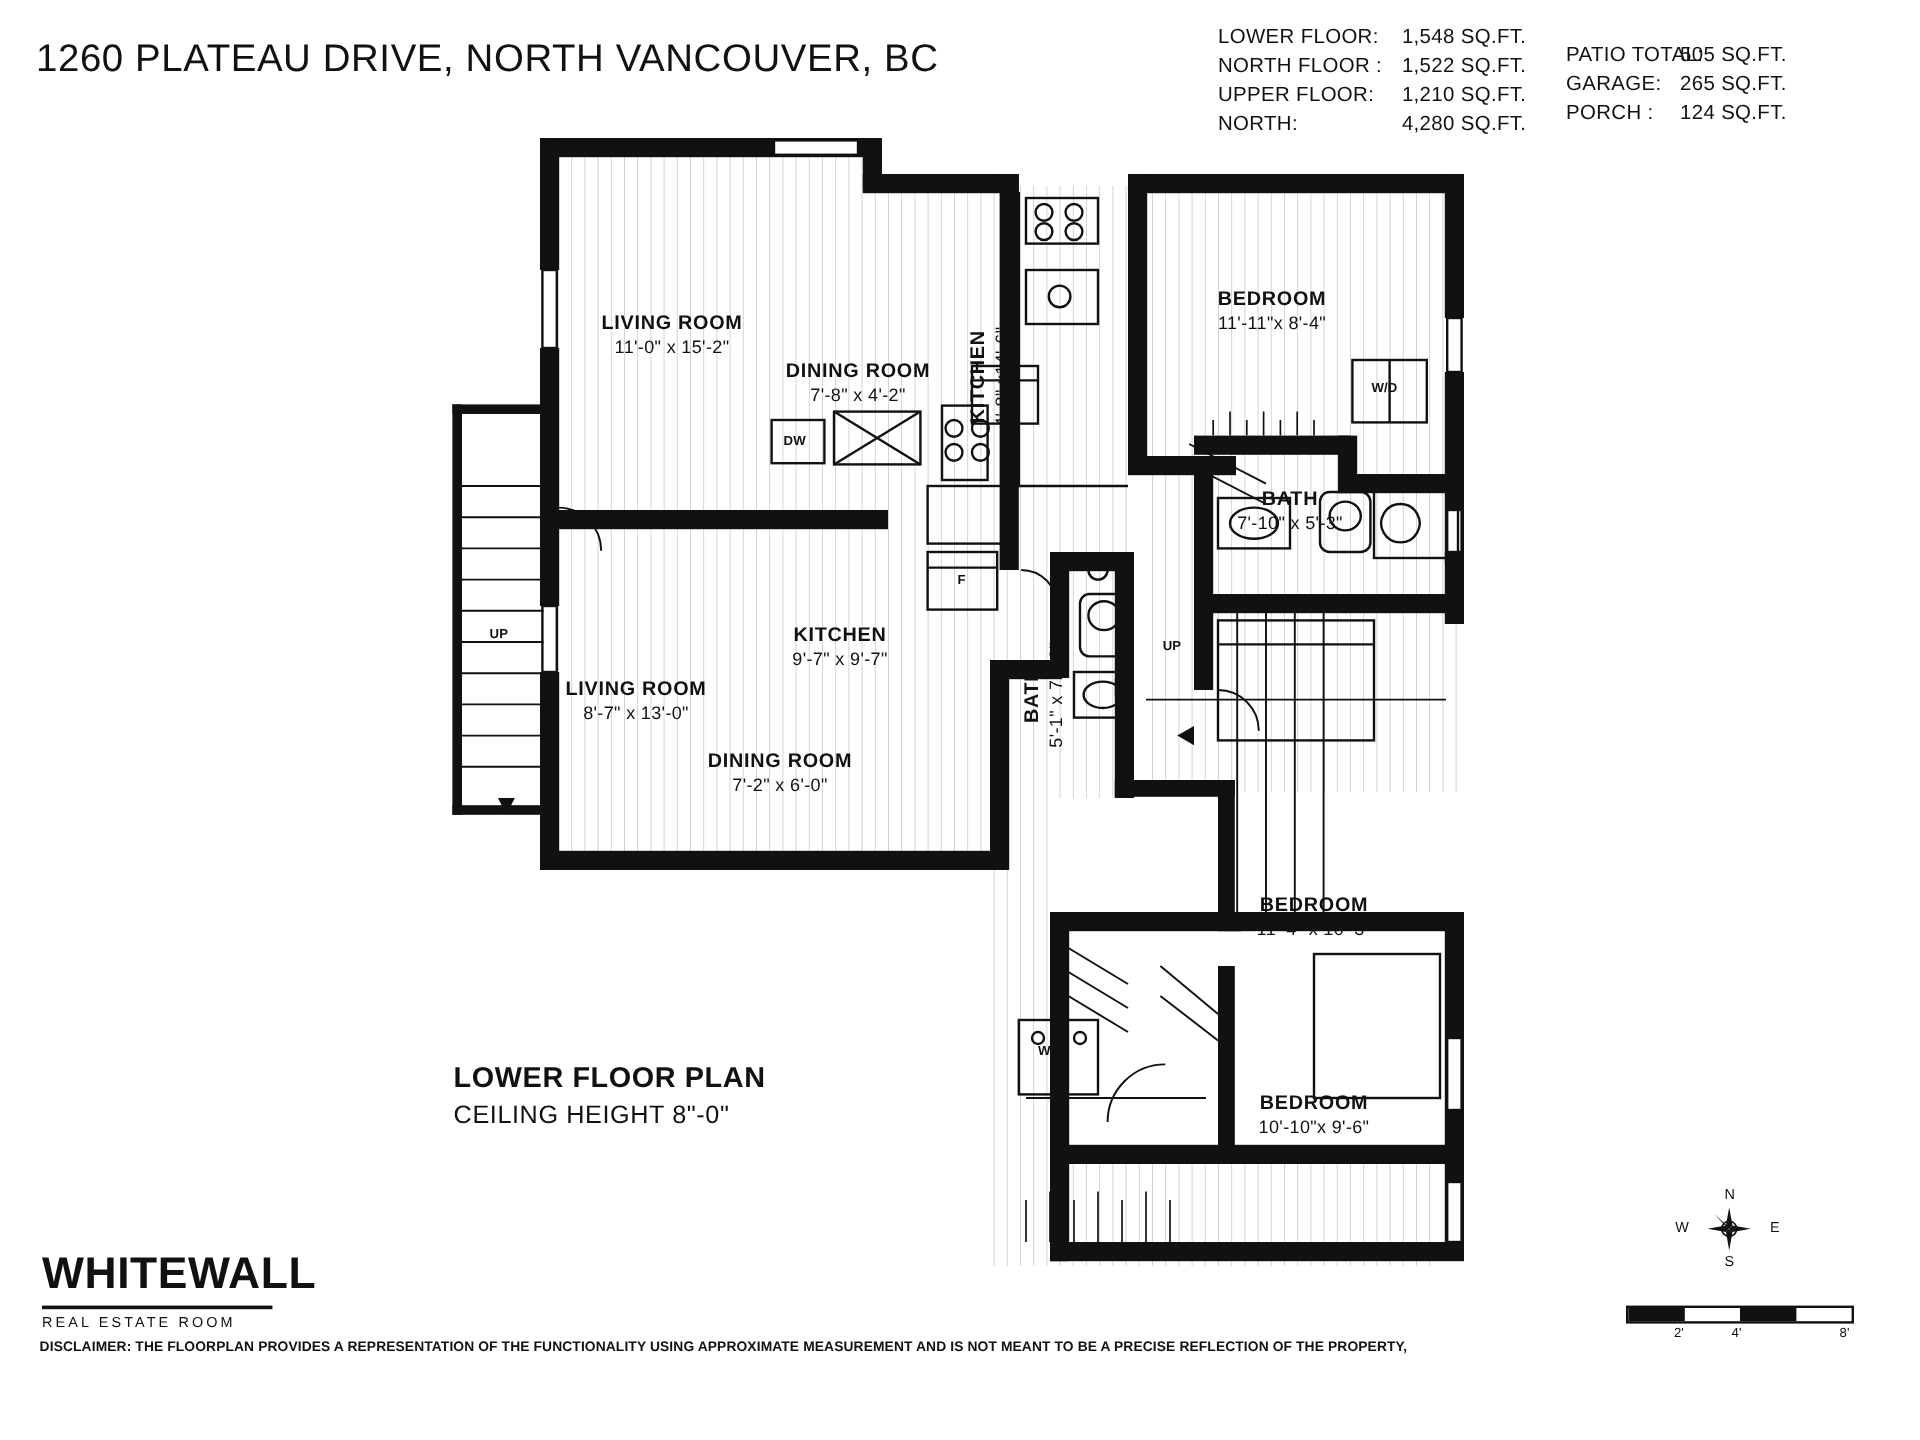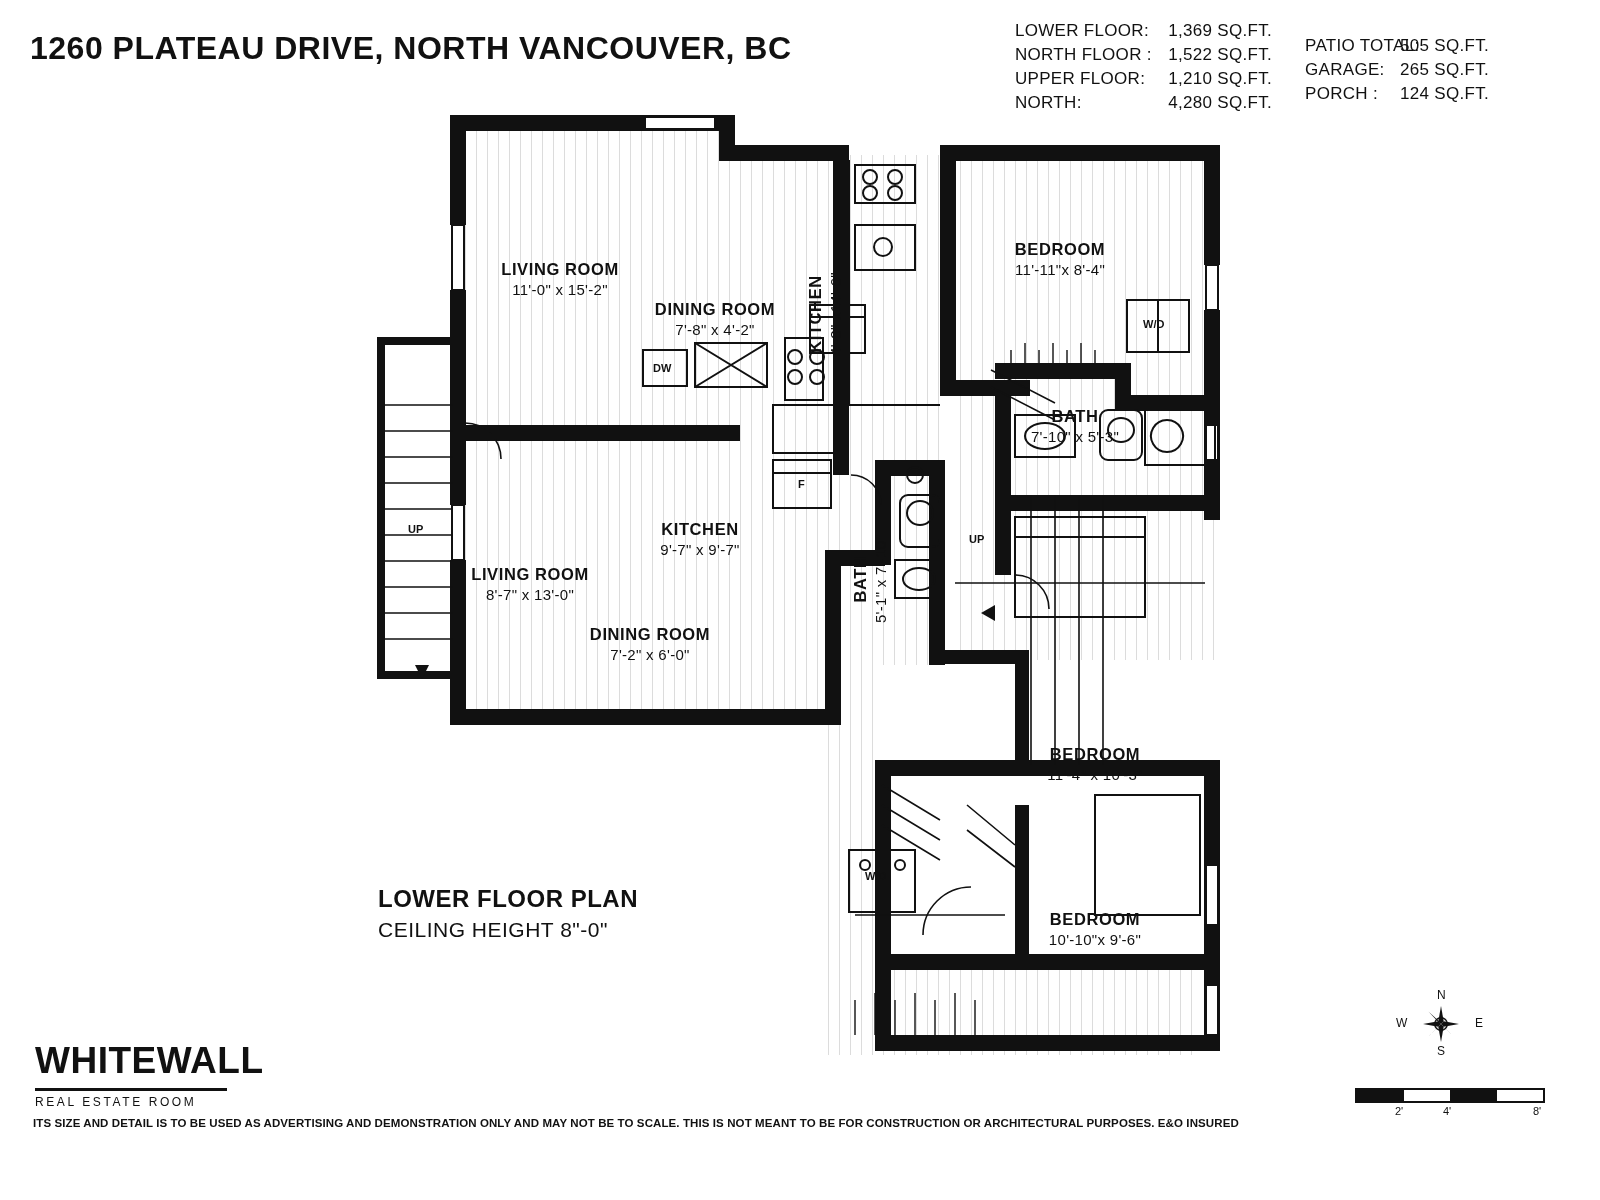--- a/index.html
+++ b/index.html
@@ -5,21 +5,21 @@
   html,body{margin:0;padding:0;}
   body{
     width:1600px;height:1200px;position:relative;background:#ffffff;
     font-family:"Liberation Sans", sans-serif; color:#111;
     overflow:hidden;
   }
   .abs{position:absolute;}
 
   
   #title{
-    left:30px; top:30px; font-size:32px; font-weight:bold; letter-spacing:0.5px;
+    left:30px; top:30px; font-size:32px; font-weight:normal; letter-spacing:0.5px;
     white-space:nowrap;
   }
   .specs{font-size:17px; line-height:24px; letter-spacing:0.3px; white-space:nowrap;}
   #specs-left{left:1015px; top:19px;}
   #specs-right{left:1305px; top:34px;}
   .spec-row{display:flex;}
   .spec-label{width:152px;}
   .spec-val{text-align:right;width:105px;}
   #specs-right .spec-label{width:95px;}
   #specs-right .spec-val{text-align:left;width:110px;}
@@ -63,21 +63,21 @@
   .small{font-size:11px;font-weight:bold;}
 </style>
 </head>
 <body>
 
 <div class="abs" id="title">1260 PLATEAU DRIVE, NORTH VANCOUVER, BC</div>
 
 <div class="abs specs" id="specs-left">
   <div class="spec-row">
     <span class="spec-label">LOWER FLOOR:</span>
-    <span class="spec-val">1,369 SQ.FT.</span>
+    <span class="spec-val">1,548 SQ.FT.</span>
   </div>
   <div class="spec-row">
     <span class="spec-label">NORTH FLOOR :</span>
     <span class="spec-val">1,522 SQ.FT.</span>
   </div>
   <div class="spec-row">
     <span class="spec-label">UPPER FLOOR:</span>
     <span class="spec-val">1,210 SQ.FT.</span>
   </div>
   <div class="spec-row">
@@ -360,14 +360,14 @@
   </div>
 </div>
 
 <div class="abs" id="brand">
   <div class="b1">WHITEWALL</div>
   <div class="rule"></div>
   <div class="b2">REAL ESTATE ROOM</div>
 </div>
 
 <div class="abs" id="disclaimer">
-  <div>ITS SIZE AND DETAIL IS TO BE USED AS ADVERTISING AND DEMONSTRATION ONLY AND MAY NOT BE TO SCALE. THIS IS NOT MEANT TO BE FOR CONSTRUCTION OR ARCHITECTURAL PURPOSES. E&amp;O INSURED</div>
+  <div>DISCLAIMER: THE FLOORPLAN PROVIDES A REPRESENTATION OF THE FUNCTIONALITY USING APPROXIMATE MEASUREMENT AND IS NOT MEANT TO BE A PRECISE REFLECTION OF THE PROPERTY,</div>
 </div>
 
 </body></html>

